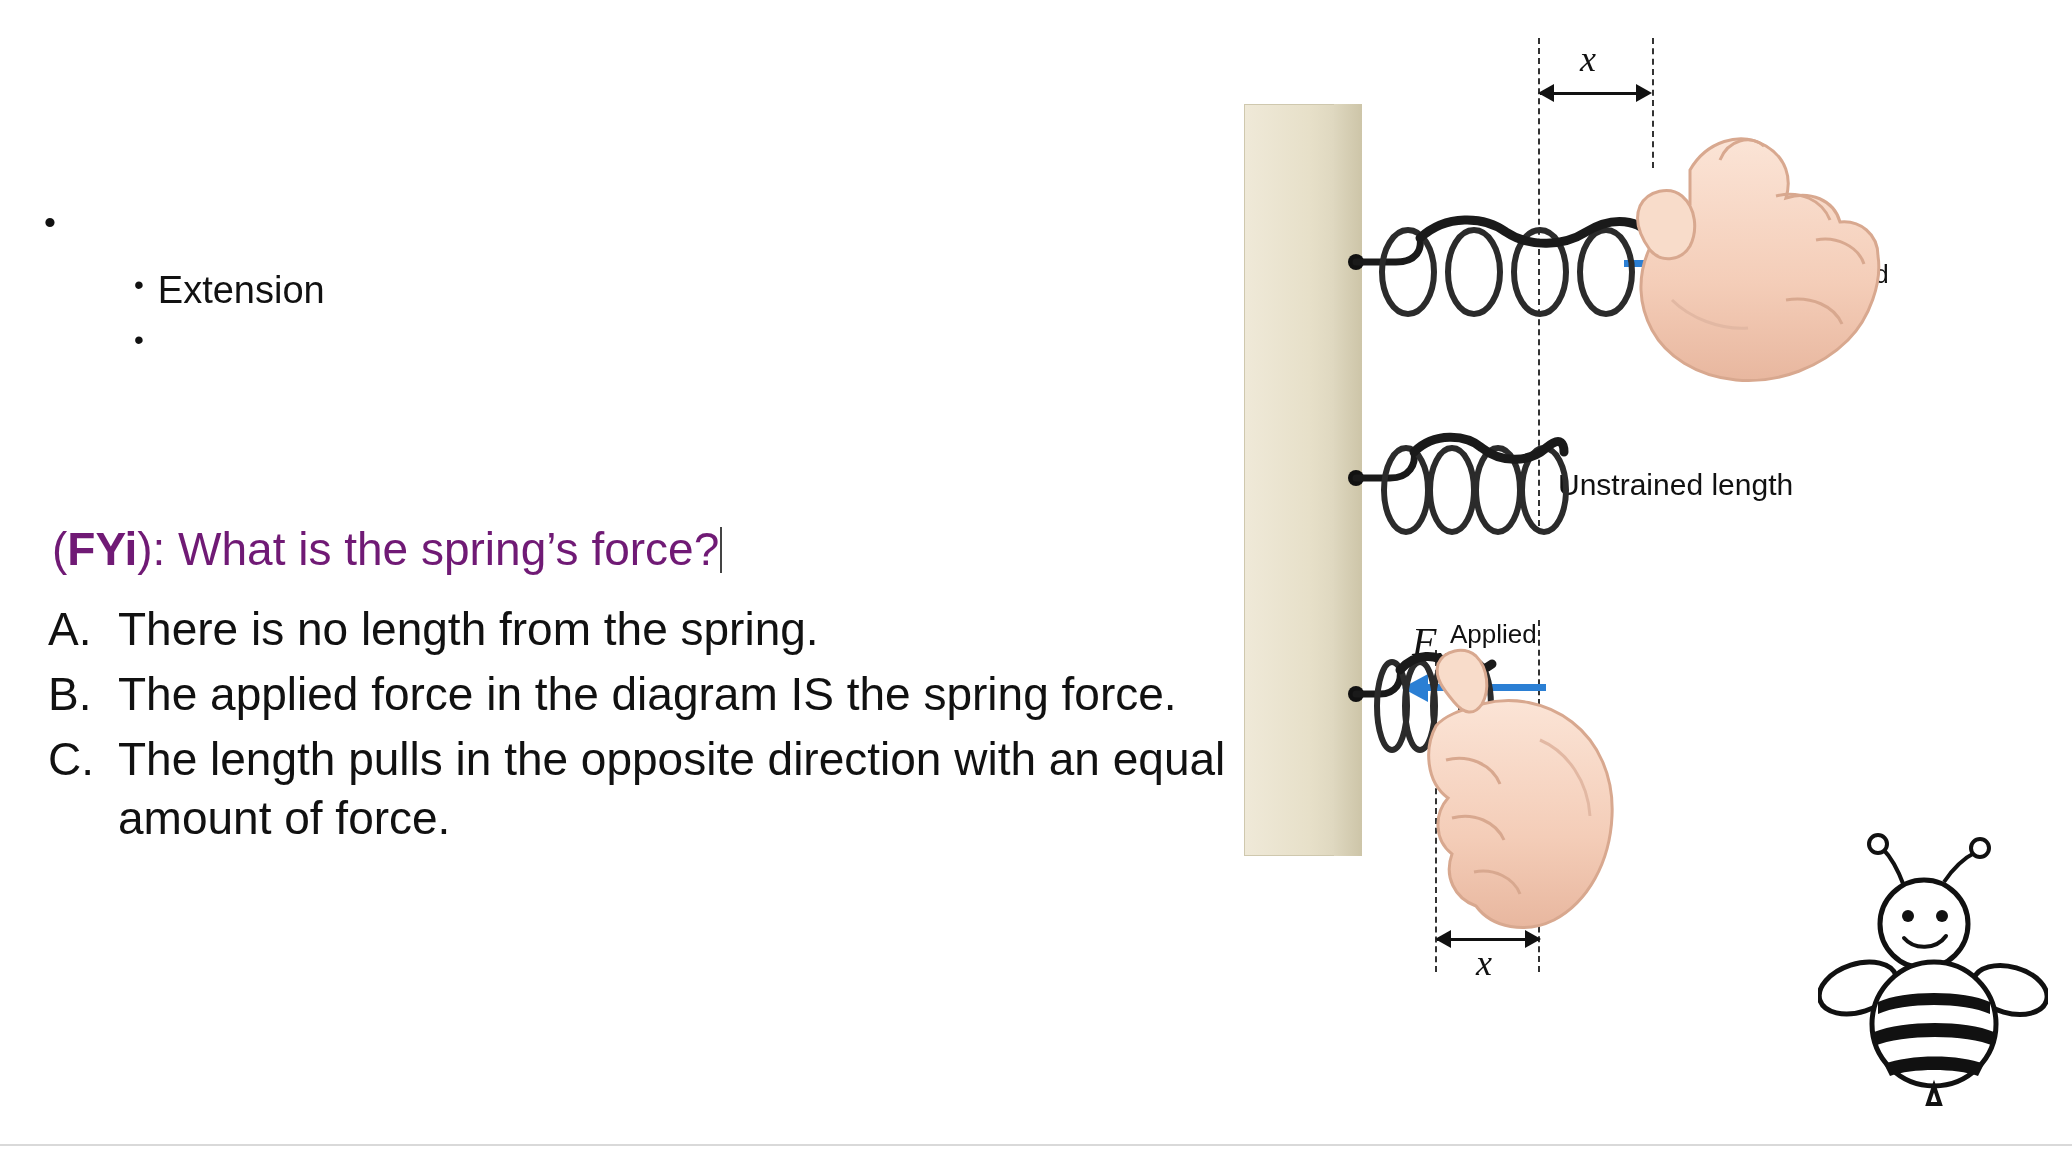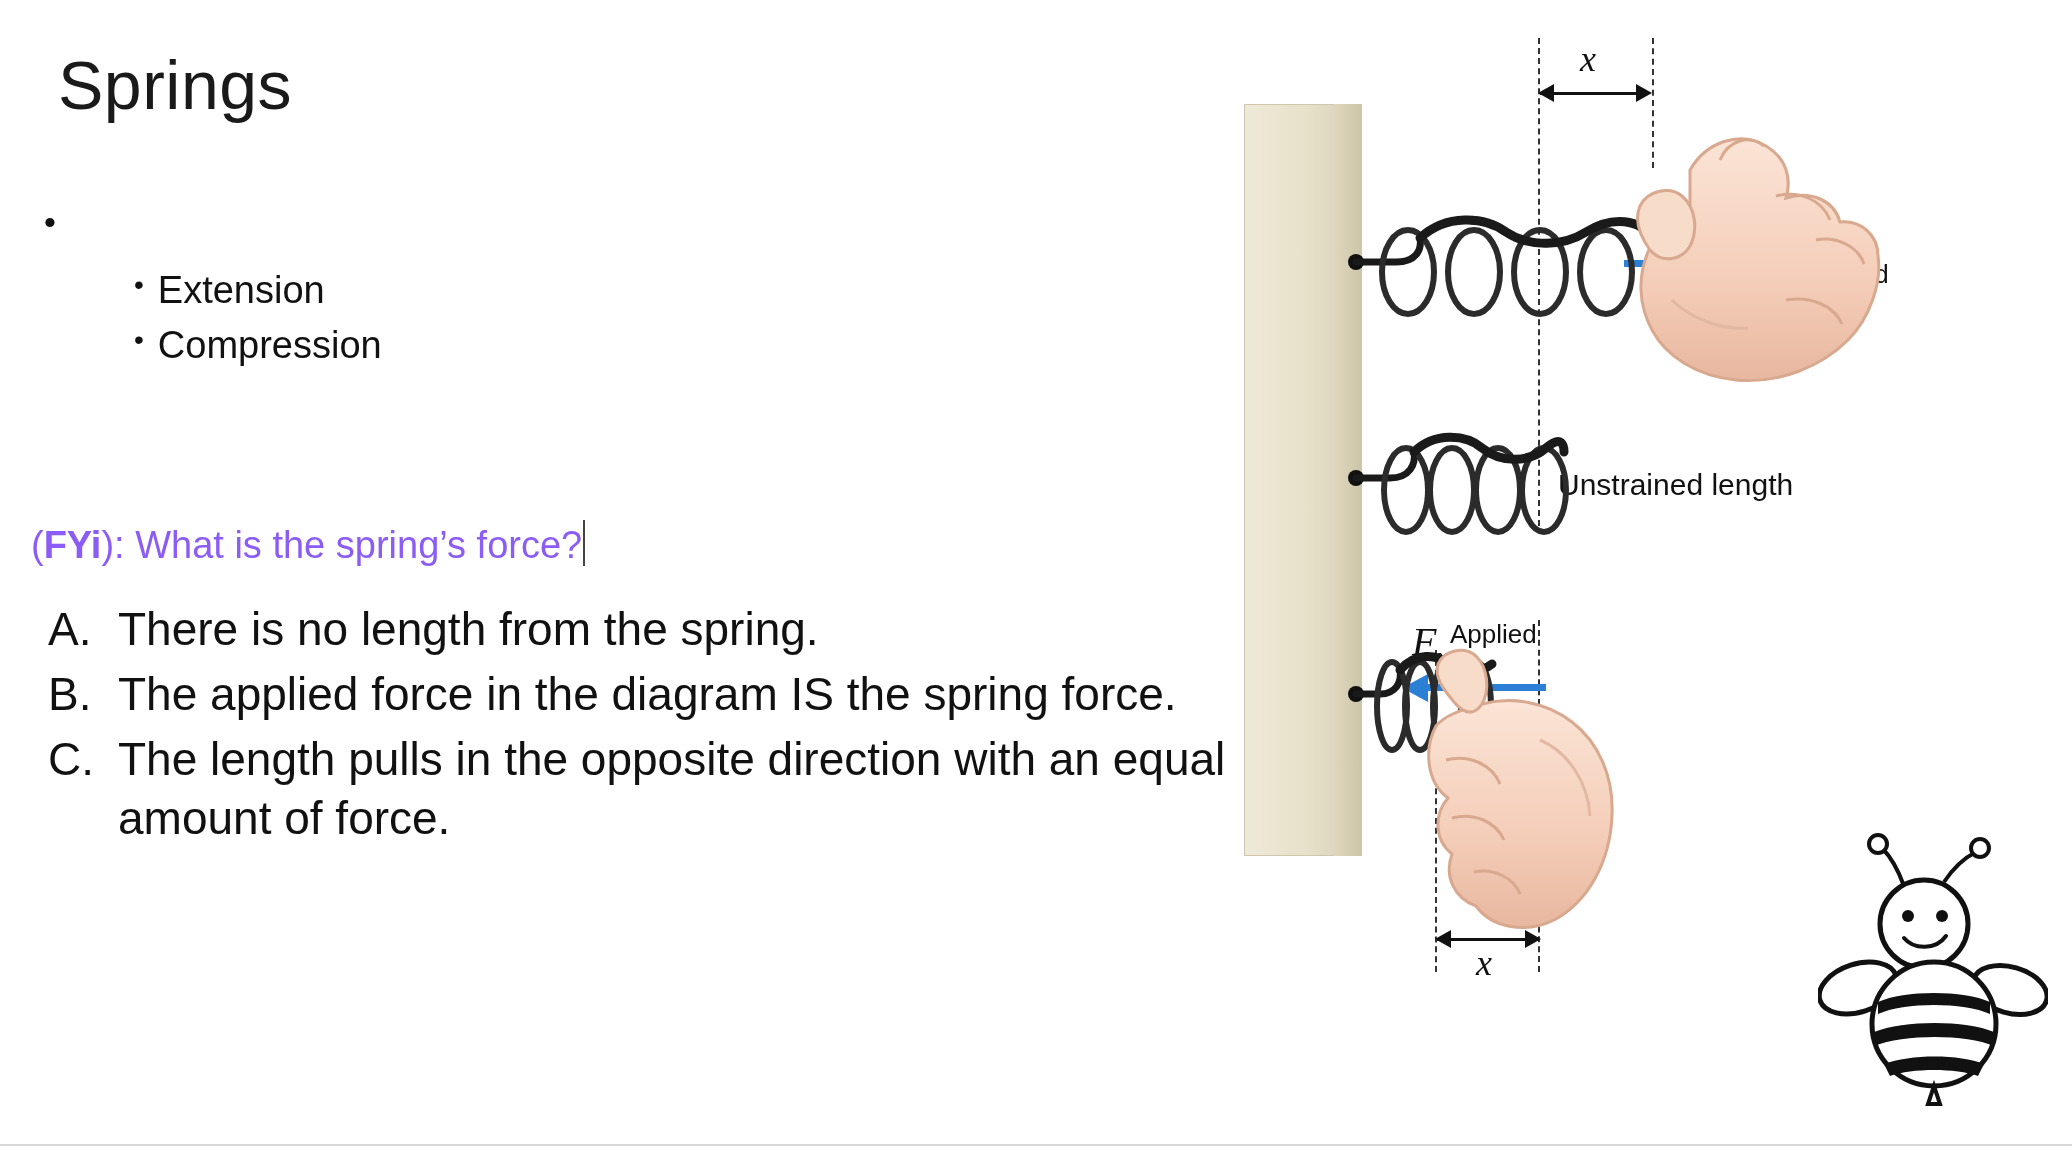--- a/index.html
+++ b/index.html
@@ -71,25 +71,25 @@
   }
   .b2 .dot {
     margin-right: 14px;
     font-size: 28px;
     line-height: 1.6;
   }
   .b2.first { margin-top: 14px; }
 
   .question {
     position: absolute;
-    left: 31px;
+    left: 52px;
     top: 520px;
-    font-size: 38px;
+    font-size: 46px;
     line-height: 1.3;
-    color: #8b5cf6;
+    color: #701a75;
     white-space: nowrap;
   }
   .question .cursor {
     display: inline-block;
     width: 2px;
     height: 46px;
     background: #444;
     vertical-align: -8px;
     margin-left: 1px;
   }
@@ -240,33 +240,31 @@
     top: 820px;
     width: 230px;
     height: 290px;
   }
 </style>
 </head>
 <body>
 
 <div class="slide">
 
-  <div class="title">Springs</div>
 
   <div class="bullets">
     <div class="b1">
       <span class="dot">•</span>
     </div>
     <div class="b2 first">
       <span class="dot">•</span>
       <span>Extension</span>
     </div>
     <div class="b2">
       <span class="dot">•</span>
-      <span>Compression</span>
     </div>
   </div>
 
   <div class="question">
     <span>(</span><b>FYi</b><span>): What is the spring’s force?</span><span class="cursor"></span>
   </div>
 
   <div class="choices">
     <div class="choice">
       <span class="letter">A.</span>

